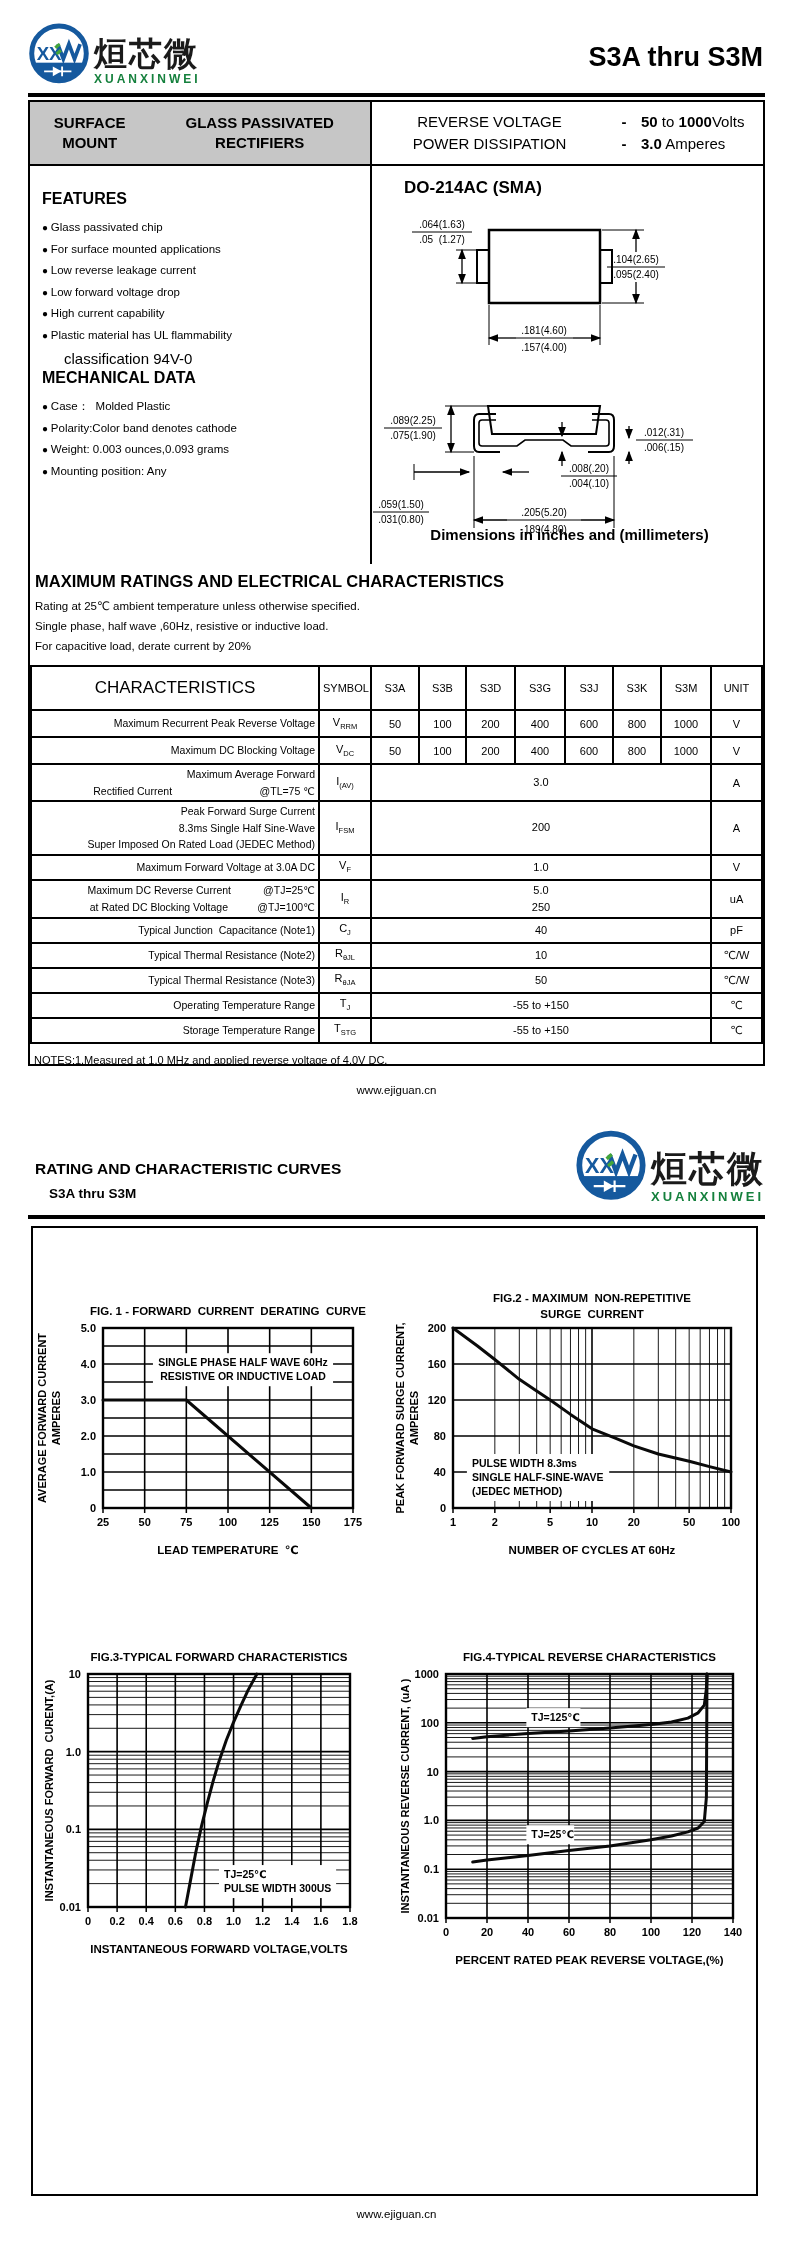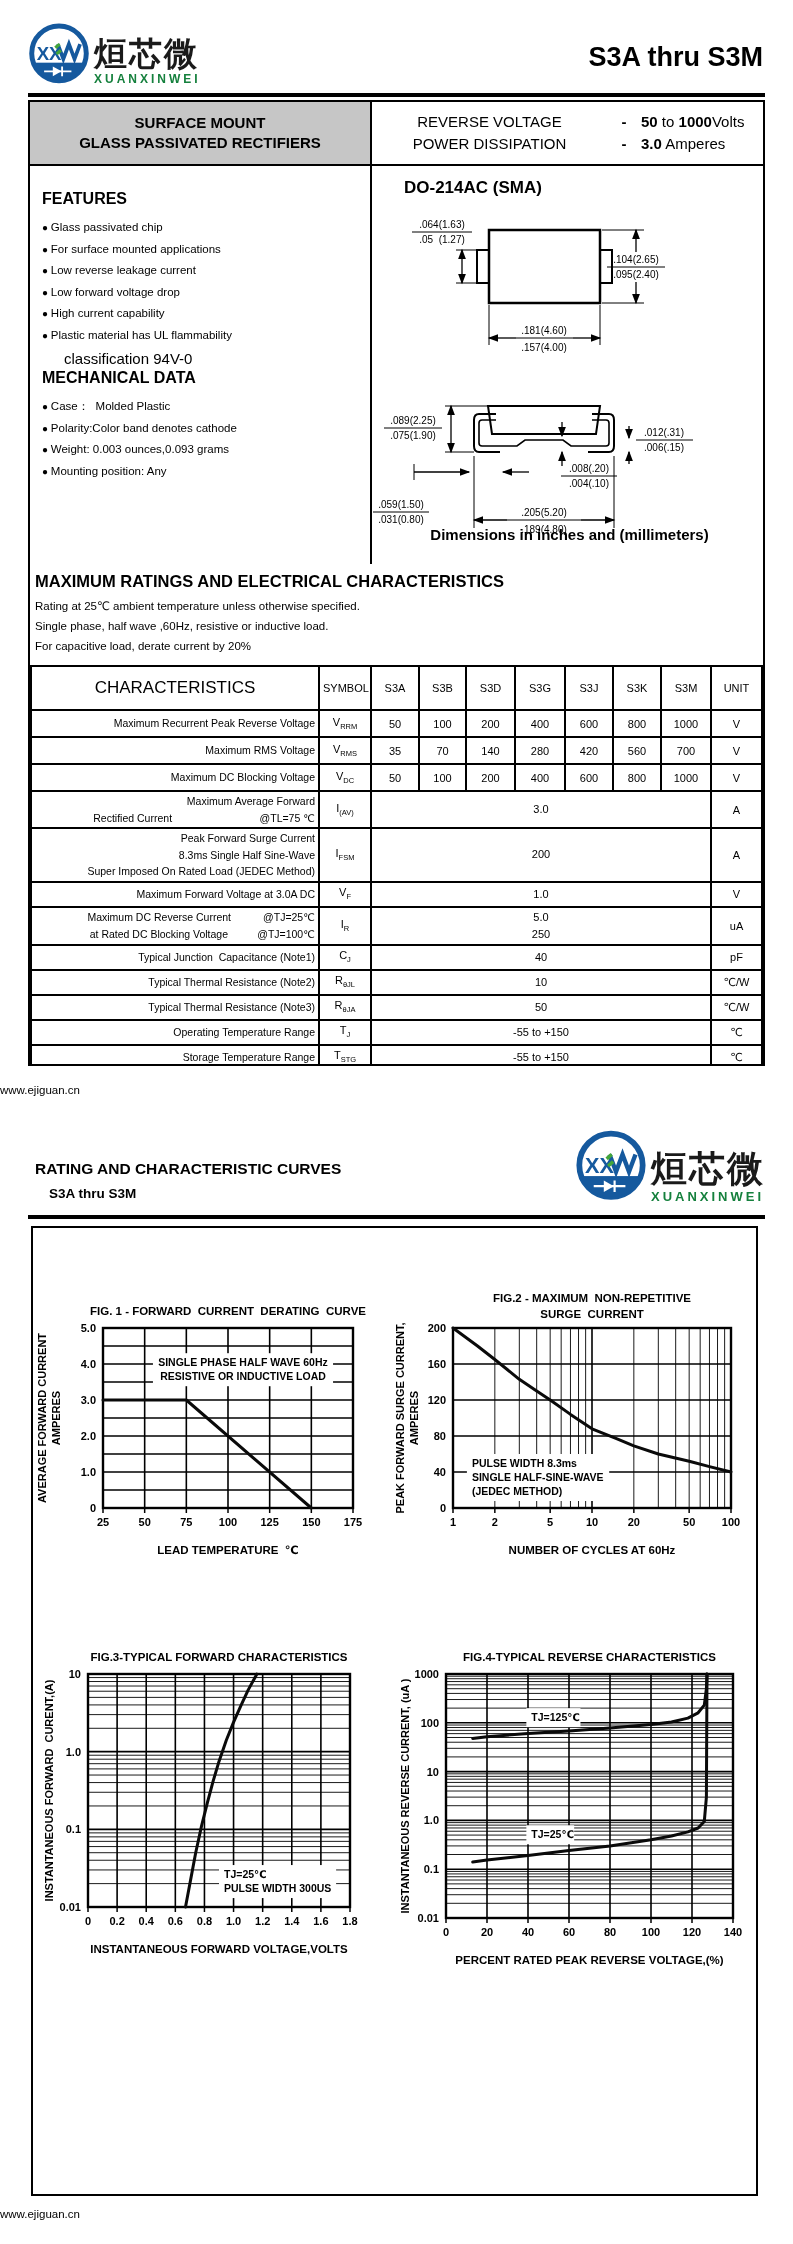--- a/index.html
+++ b/index.html
@@ -15,21 +15,21 @@
   .logo1 .cn{font-size:33px}
   .logo1 .en{font-size:12px;margin-top:2px}
   .logo2 .cn{font-size:36px}
   .logo2 .en{font-size:13px;margin-top:2px}
   
   #part-title{right:30px;top:42px;font-size:27px;font-weight:bold}
   .rule{height:4px;background:#000;left:28px;width:737px}
   #rule1{top:93px}
   #box1{left:28px;top:100px;width:737px;height:966px;border:2px solid #000;overflow:hidden}
   .tb-row{height:64px;display:flex;border-bottom:2px solid #000}
-  .tb-left{width:342px;background:#c6c6c6;border-right:2px solid #000;display:flex;flex-direction:column;justify-content:center;align-items:center;font-weight:bold;font-size:15px;line-height:20px;text-align:center}
+  .tb-left{width:342px;background:#c6c6c6;border-right:2px solid #000;display:flex;justify-content:center;align-items:center;font-weight:bold;font-size:15px;line-height:20px;text-align:center}
   .tb-right{flex:1;display:flex;flex-direction:column;justify-content:center;font-size:15px}
   .spec-row{display:flex;line-height:22px}
   .spec-label{width:235px;text-align:center}
   .spec-dash{width:34px;text-align:center;font-weight:bold}
   .spec-value .b{font-weight:bold}
   .mid-row{display:flex;height:398px}
   .mid-left{width:342px;border-right:2px solid #000;padding:24px 6px 0 12px}
   .sec-title{font-size:16px;font-weight:bold;margin-bottom:9px}
   .bullet{font-size:11.5px;line-height:20.5px;white-space:pre}
   .bullet::before{content:"● ";font-size:10px}
@@ -51,21 +51,21 @@
   .ratings-table thead tr{height:44px}
   .ratings-table tbody tr{height:25px}
   .ratings-table tbody tr:nth-child(-n+3){height:27px}
   th.char-h{font-size:17px}
   th{font-size:11px}
   td.name{text-align:right;white-space:pre;font-size:10.5px;line-height:16.5px;padding-left:4px}
   td.sym{font-size:11px}
   sub{font-size:7.5px}
   td.spanv{line-height:17px}
   .notes{font-size:11px;line-height:23px;padding:5px 0 0 4px}
-  .footer{width:100%;font-size:11.5px}
+  .footer{width:100%;text-align:center;font-size:11.5px}
   #footer1{top:1084px}
   #footer2{top:2208px}
   
   #p2-head{left:35px;top:1160px}
   #p2-title{font-size:15.5px;font-weight:bold}
   #p2-sub{font-size:13.5px;font-weight:bold;margin-top:8px;padding-left:14px}
   #p2-logo{right:28px;top:1128px}
   #rule2{top:1215px}
   #box2{left:31px;top:1226px;width:727px;height:970px;border:2px solid #000}
   #box2 svg{position:absolute}
@@ -264,32 +264,20 @@
           <tr>
             <td class="name">Maximum Recurrent Peak Reverse Voltage</td>
             <td class="sym">V<sub>RRM</sub></td>
             <td>50</td>
             <td>100</td>
             <td>200</td>
             <td>400</td>
             <td>600</td>
             <td>800</td>
             <td>1000</td>
-            <td>V</td>
-          </tr>
-          <tr>
-            <td class="name">Maximum RMS Voltage</td>
-            <td class="sym">V<sub>RMS</sub></td>
-            <td>35</td>
-            <td>70</td>
-            <td>140</td>
-            <td>280</td>
-            <td>420</td>
-            <td>560</td>
-            <td>700</td>
             <td>V</td>
           </tr>
           <tr>
             <td class="name">Maximum DC Blocking Voltage</td>
             <td class="sym">V<sub>DC</sub></td>
             <td>50</td>
             <td>100</td>
             <td>200</td>
             <td>400</td>
             <td>600</td>

